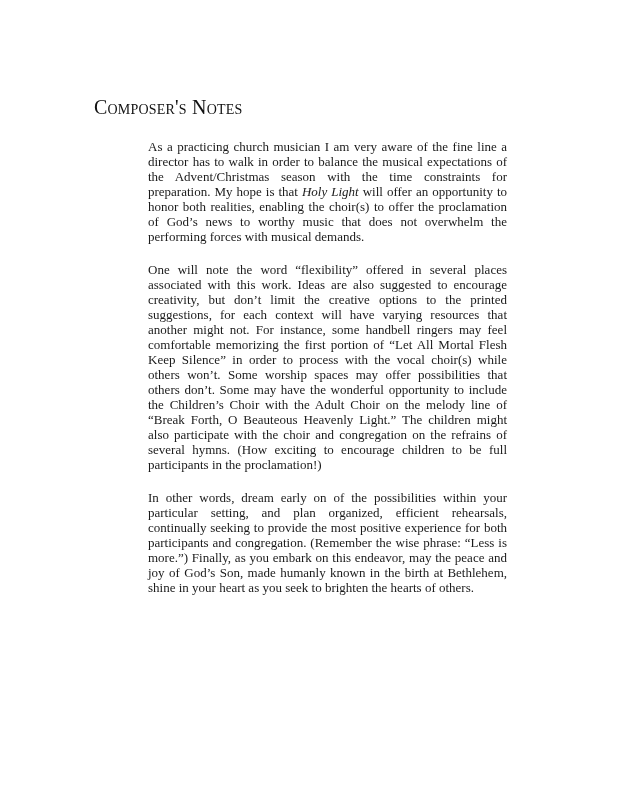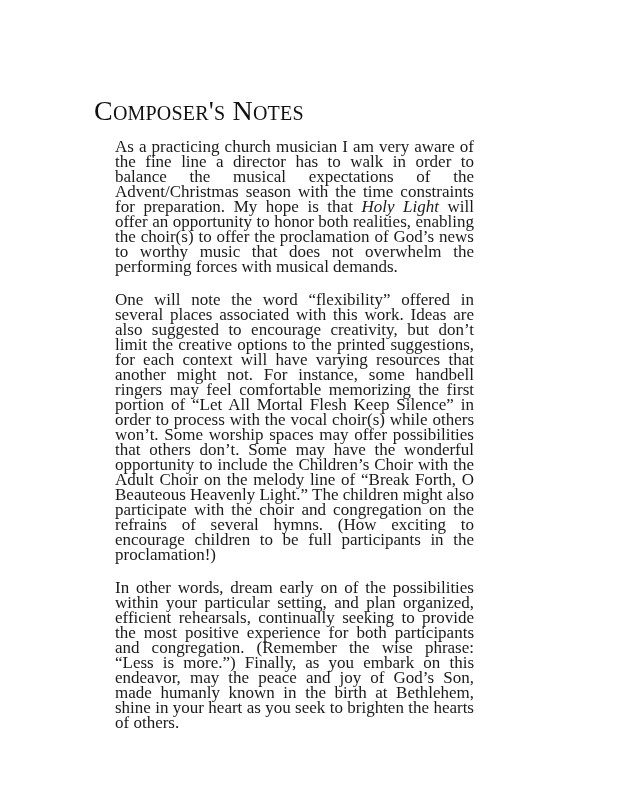--- a/index.html
+++ b/index.html
@@ -1,26 +1,26 @@
 <!DOCTYPE html>
 <html><head>
   <meta charset="utf-8">
   <style>
     html, body { margin: 0; padding: 0; background: #ffffff; }
     body { width: 618px; height: 800px; position: relative; overflow: hidden; }
     .title {
       position: absolute; left: 94px; top: 97px;
       font-family: "Liberation Serif", "DejaVu Serif", serif;
-      font-size: 28px; color: #111; letter-spacing: 0.2px;
+      font-size: 20px; color: #111; letter-spacing: 0.2px;
       font-variant: small-caps; line-height: 1;
     }
     .body-text {
-      position: absolute; left: 115px; top: 139px; width: 359px;
+      position: absolute; left: 148px; top: 139px; width: 359px;
       font-family: "Liberation Serif", "DejaVu Serif", serif;
-      font-size: 17px; line-height: 15px; color: #1a1a1a;
+      font-size: 13px; line-height: 15px; color: #1a1a1a;
       text-align: justify; hyphens: manual;
     }
     .body-text p { margin: 0 0 18px 0; }
     .body-text p em { font-style: italic; }
   </style>
 </head>
 <body>
 
 <h1 class="title" style="margin:0;font-weight:normal;">Composer's Notes</h1>
 

